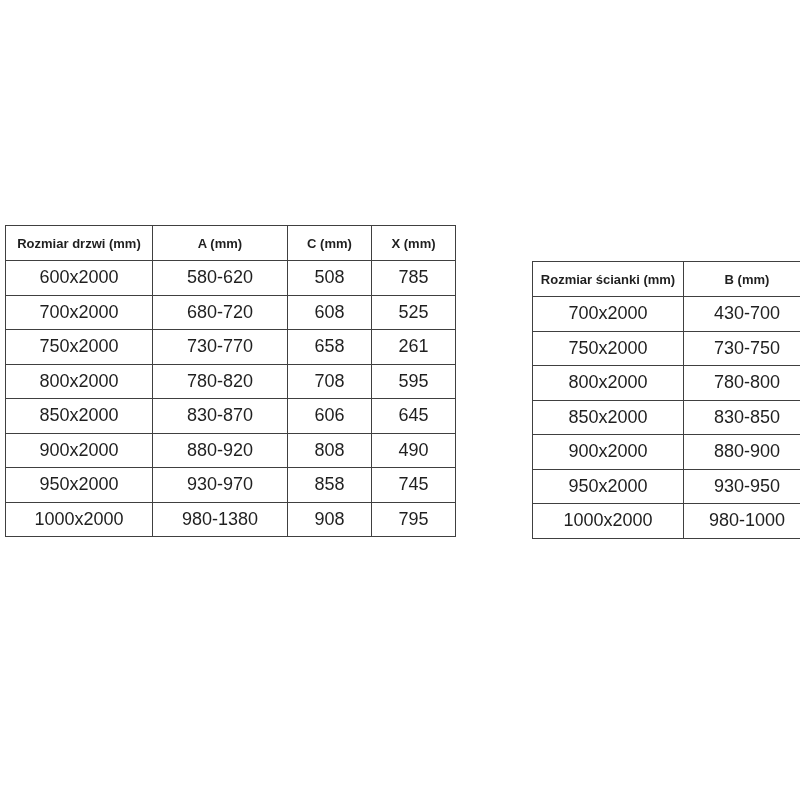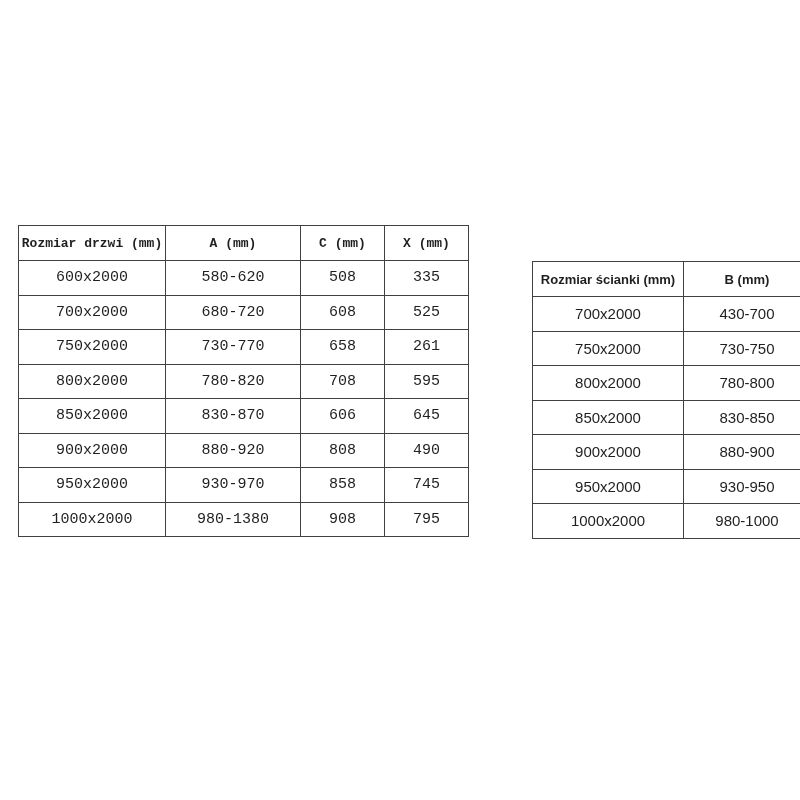--- a/index.html
+++ b/index.html
@@ -16,38 +16,38 @@
     color: var(--text, #1f1f1f);
     overflow: hidden;
   }
   table.spec {
     position: absolute;
     top: 225px;
     border-collapse: collapse;
     table-layout: fixed;
     background: var(--bg, #ffffff);
   }
-  table.spec.left  { left: 18px;   width: 450px; font-family: Liberation Mono, monospace; }
+  table.spec.left  { left: 5px;   width: 450px; }
   table.spec.right { left: 532px; width: 278px; margin-top: 36px; }
   table.spec th, table.spec td {
     border: 1px solid var(--border, #404040);
     text-align: center;
     vertical-align: middle;
     padding: 0;
     overflow: hidden;
     white-space: nowrap;
   }
   table.spec th {
     height: 34px;
     font-size: 13px;
     font-weight: bold;
   }
   table.spec td {
     height: 33.5px;
-    font-size: 15px;
+    font-size: 18px;
     font-weight: normal;
   }
 </style>
 </head>
 <body>
 
 <div class="canvas" style="--bg: #ffffff; --text: #1f1f1f; --border: #404040;">
 
   <table class="spec left">
     <colgroup>
@@ -62,21 +62,21 @@
           <th>A (mm)</th>
           <th>C (mm)</th>
           <th>X (mm)</th>
         </tr>
       </thead>
     <tbody>
         <tr>
           <td>600x2000</td>
           <td>580-620</td>
           <td>508</td>
-          <td>335</td>
+          <td>785</td>
         </tr>
         <tr>
           <td>700x2000</td>
           <td>680-720</td>
           <td>608</td>
           <td>525</td>
         </tr>
         <tr>
           <td>750x2000</td>
           <td>730-770</td>

